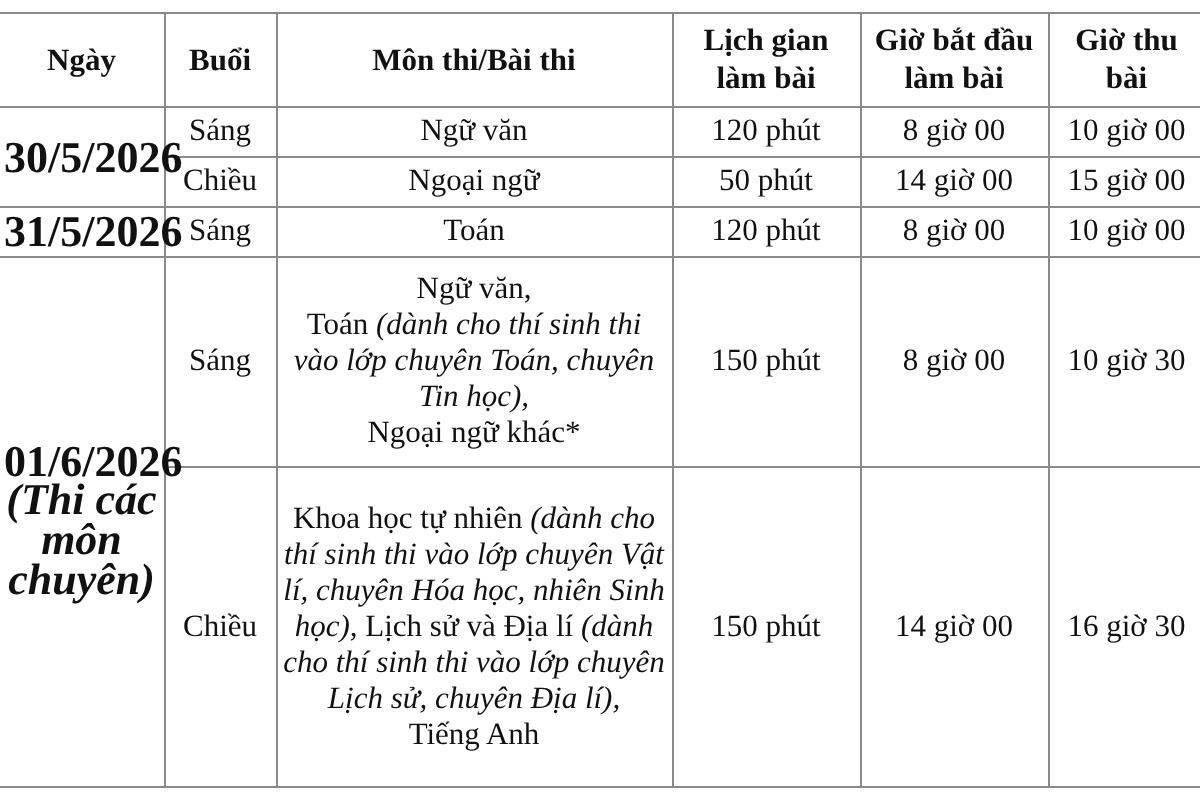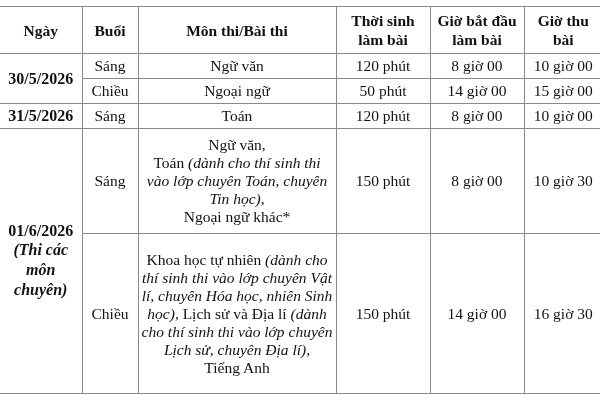--- a/index.html
+++ b/index.html
@@ -35,21 +35,21 @@
     table.schedule tr > *:first-child { border-left: none; }
     table.schedule tr > *:last-child { border-right: none; }
     table.schedule th {
       font-weight: bold;
       height: 46px;
       line-height: 19px;
     }
     .r-simple td { height: 24px; }
     .r-big1 td { height: 104px; }
     .r-big2 td { height: 159px; }
-    .date { font-weight: bold; font-size: 16px; }
+    .date { font-weight: bold; font-size: 22px; }
     .date-note { font-style: italic; font-weight: bold; display: block; line-height: 20px; }
     .it { font-style: italic; }
     .subj-line { display: block; }
   </style>
 </head>
 <body>
 
 <table class="schedule">
   <colgroup>
     <col style="width:82px">
@@ -57,21 +57,21 @@
     <col style="width:198px">
     <col style="width:94px">
     <col style="width:94px">
     <col style="width:78px">
   </colgroup>
   <thead>
     <tr>
       <th>Ngày</th>
       <th>Buổi</th>
       <th>Môn thi/Bài thi</th>
-      <th>Thời sinh làm bài</th>
+      <th>Lịch gian làm bài</th>
       <th>Giờ bắt đầu làm bài</th>
       <th>Giờ thu bài</th>
     </tr>
   </thead>
   <tbody>
     <tr class="r-simple">
       <td rowspan="2" class="date">30/5/2026</td>
       <td>Sáng</td>
       <td>Ngữ văn</td>
       <td>120 phút</td>

